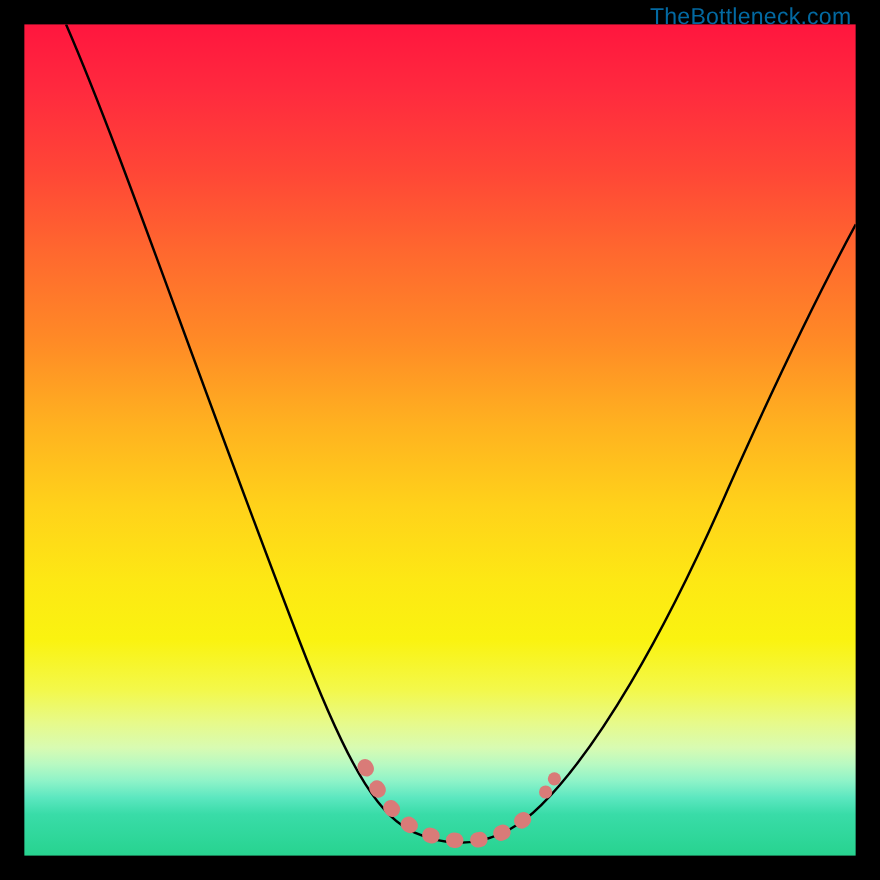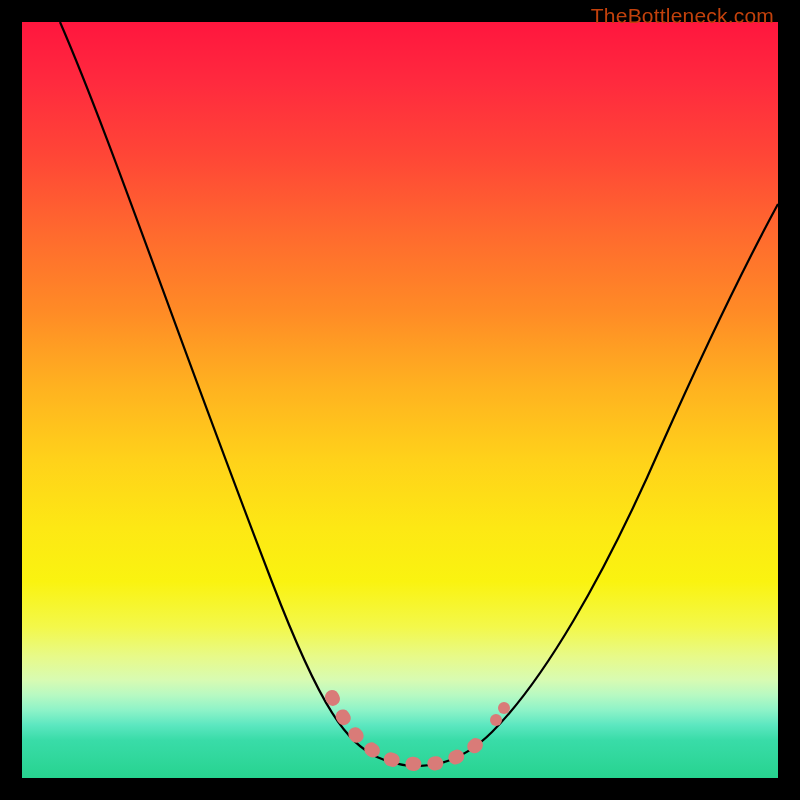--- a/index.html
+++ b/index.html
@@ -35,21 +35,21 @@
     );
   }
   svg.curve {
     position: absolute;
     inset: 0;
     width: 100%; height: 100%;
   }
   .watermark {
     position: absolute;
     top: 4px; right: 26px;
-    color: #c2410c;
+    color: #0369a1;
     font-family: Arial, Helvetica, sans-serif;
     font-size: 21px;
     font-weight: 500;
     letter-spacing: 0.2px;
     text-align: right;
   }
 </style>
 </head>
 <body>
 

